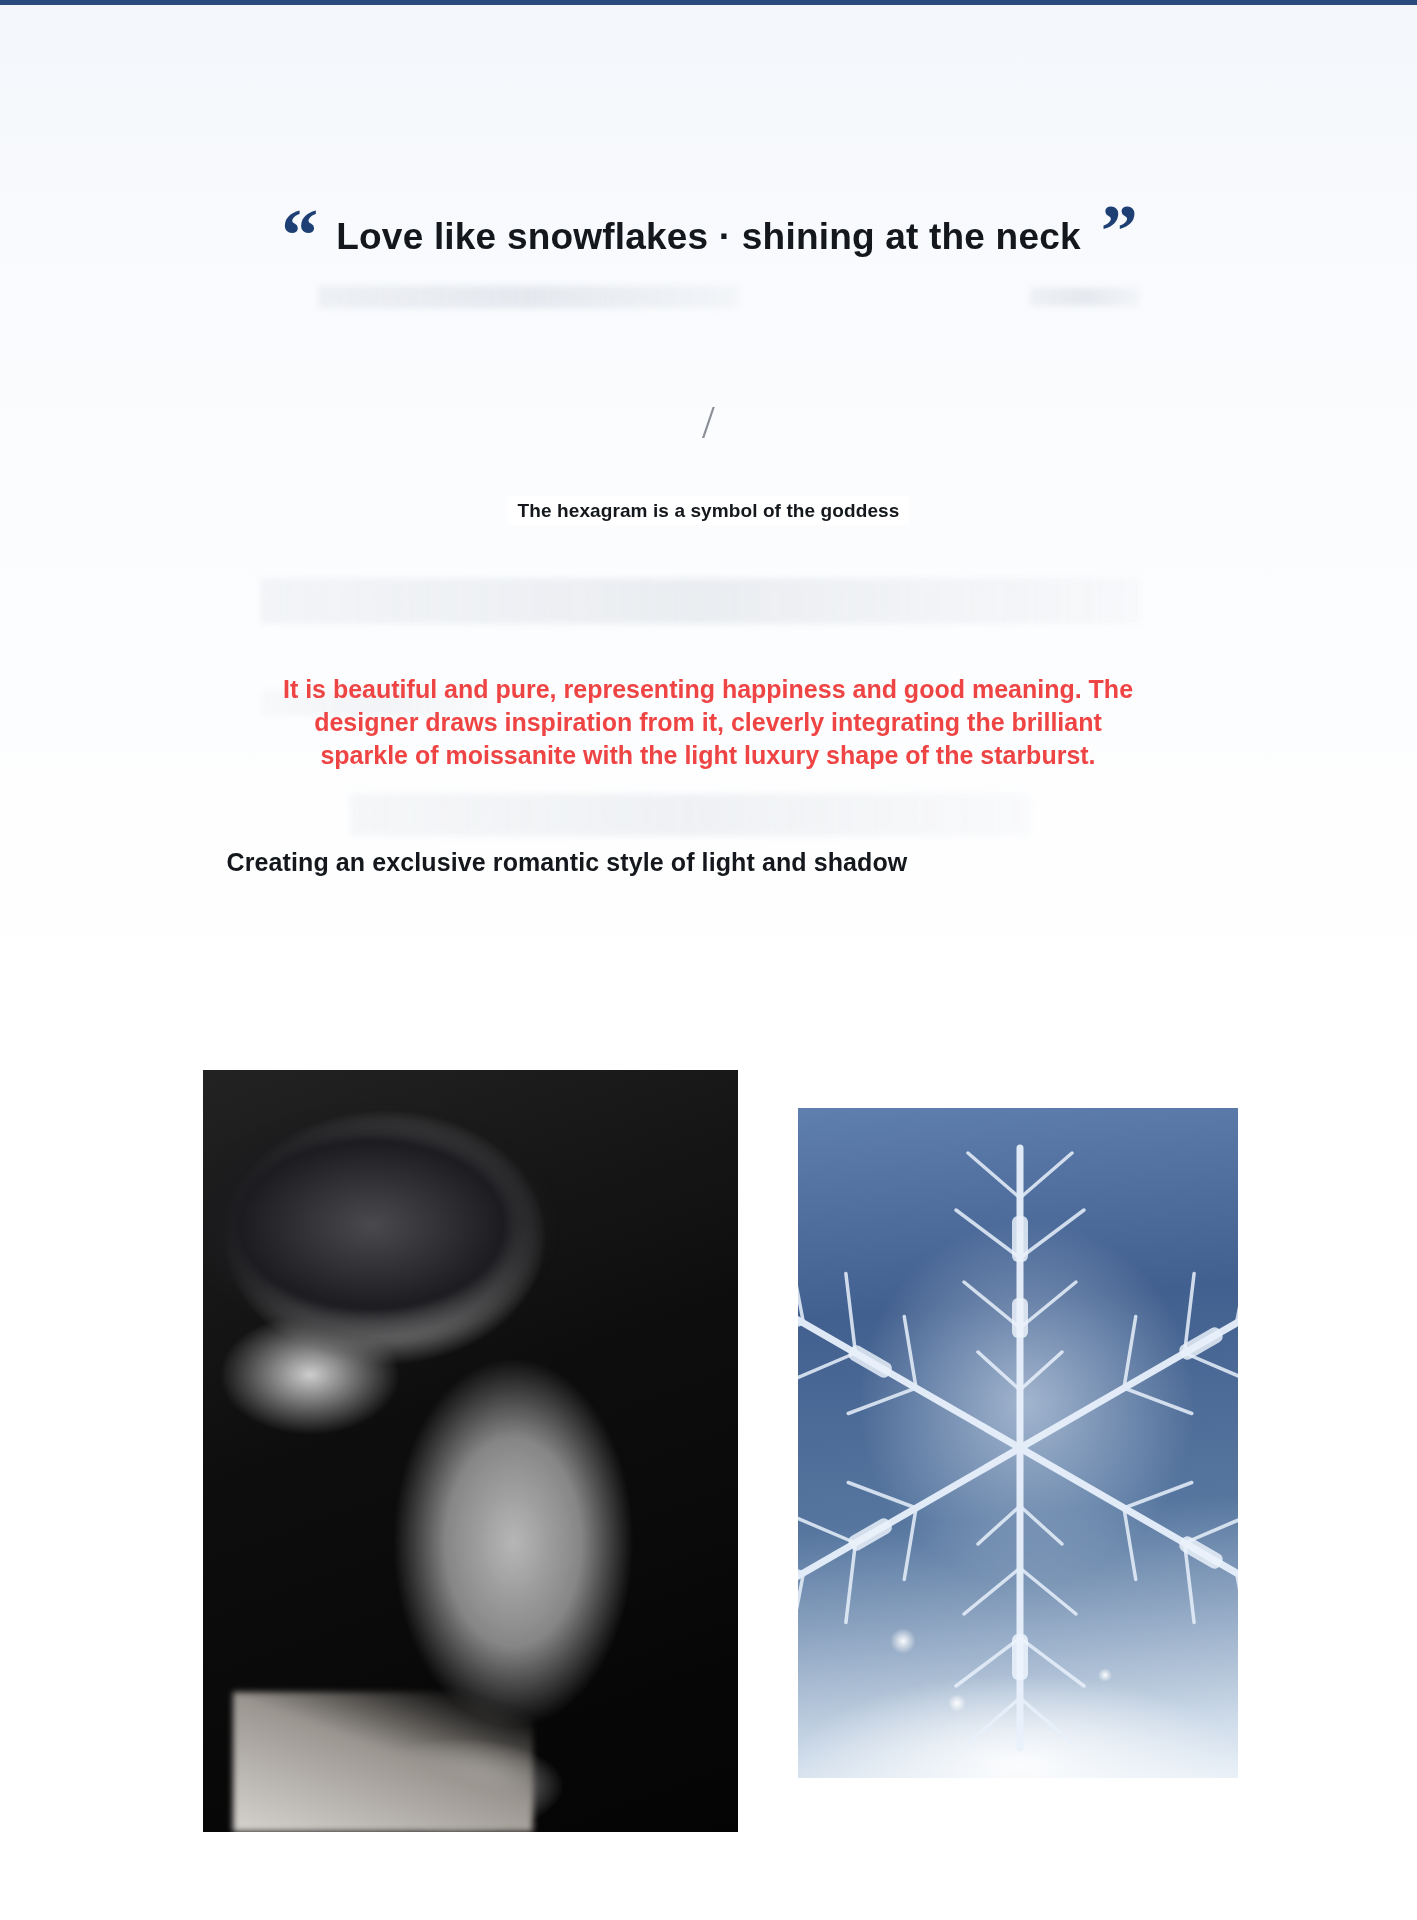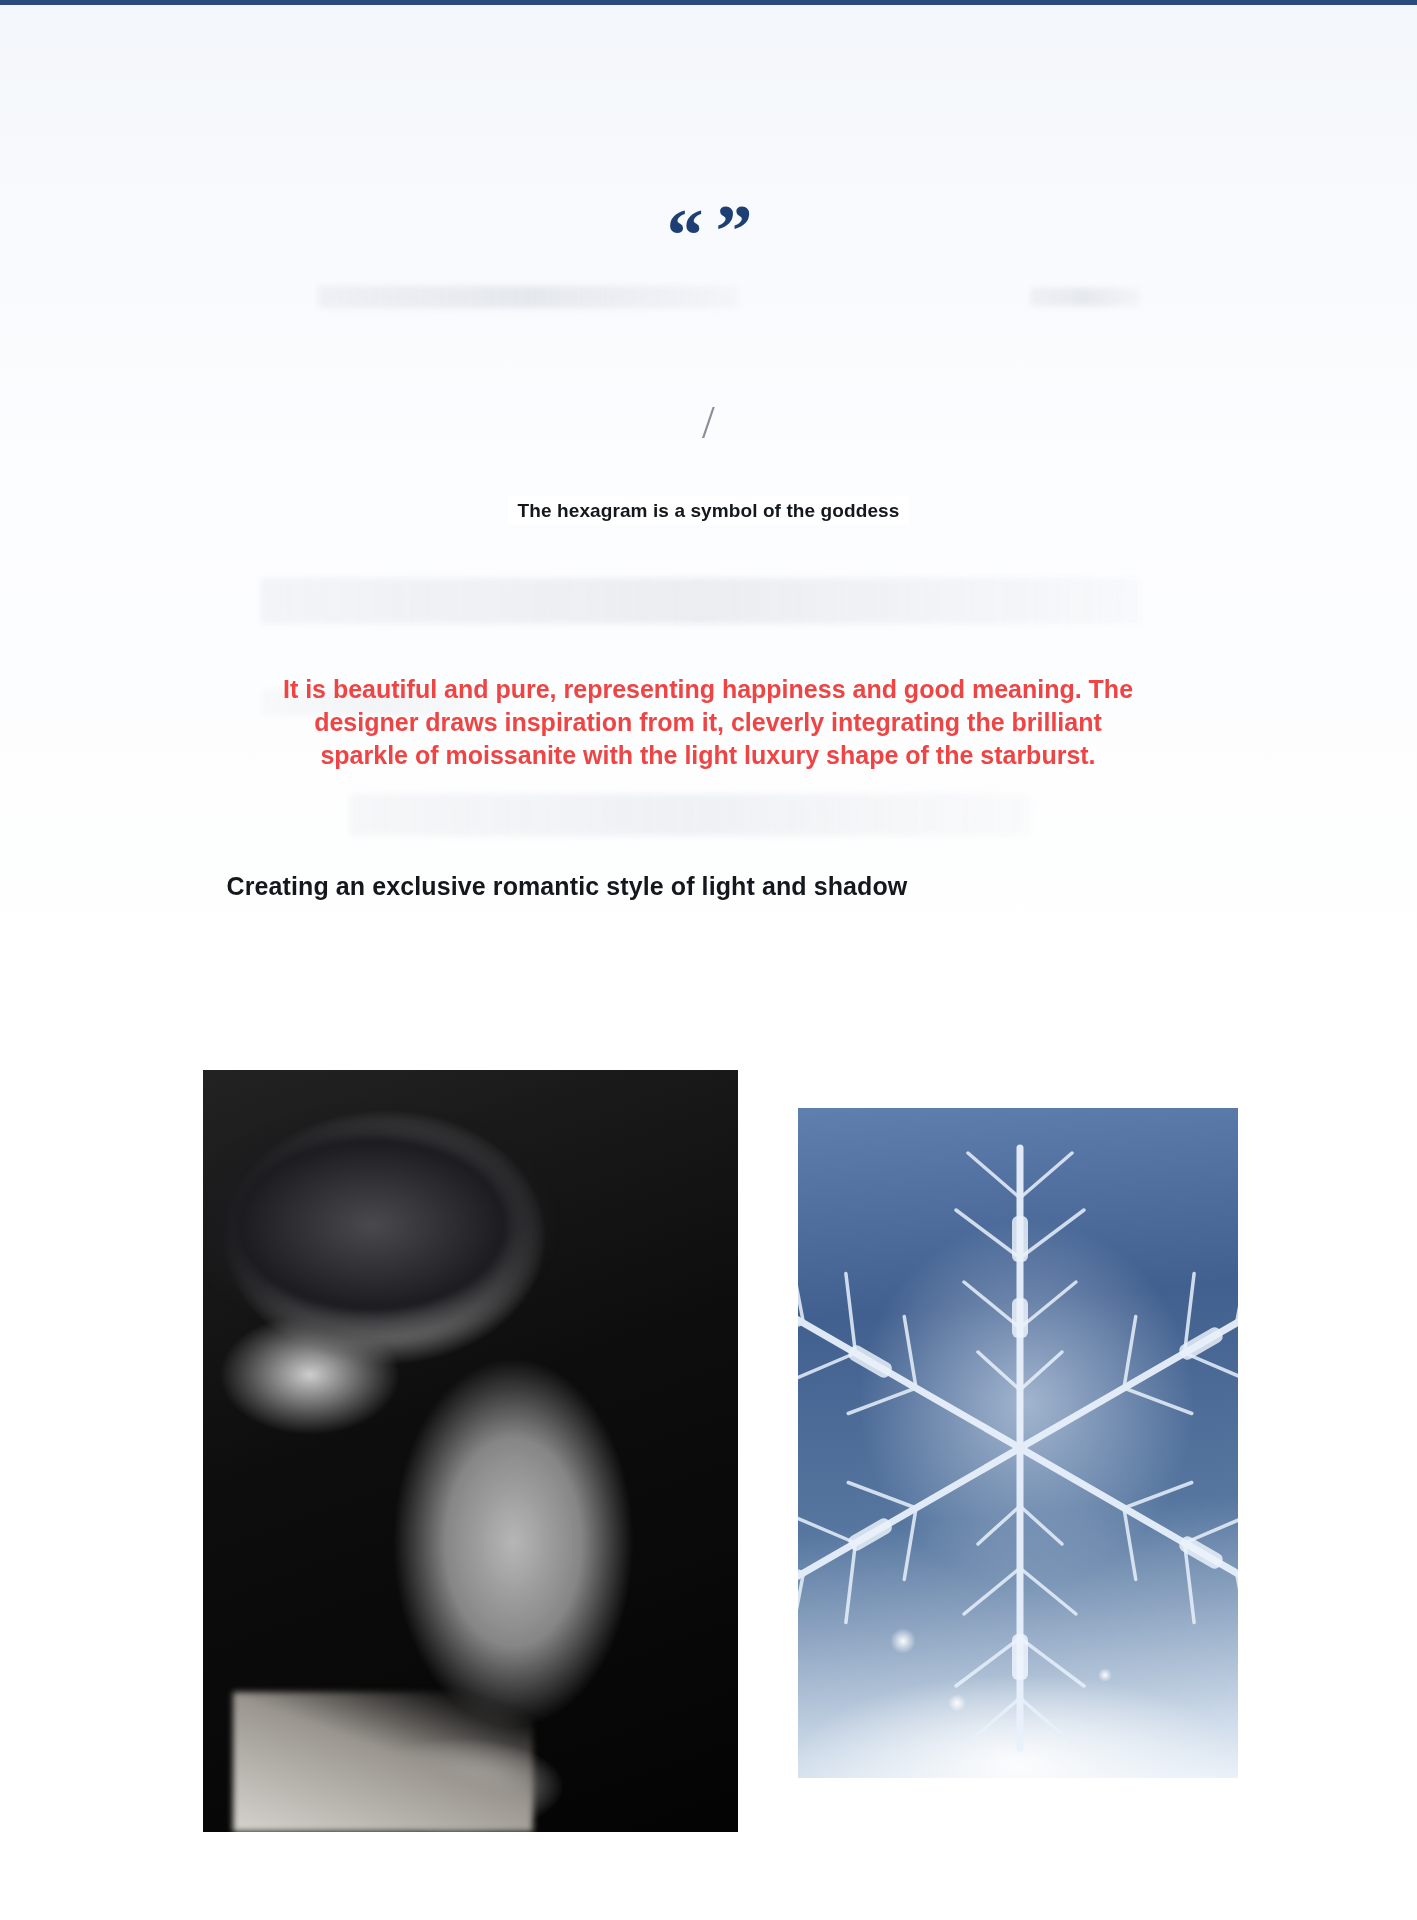--- a/index.html
+++ b/index.html
@@ -118,21 +118,21 @@
     width: 880px;
     text-align: center;
     font-size: 25px;
     font-weight: 700;
     line-height: 1.32;
     color: #ef4444;
   }
 
   .tagline {
     position: absolute;
-    top: 872px;
+    top: 848px;
     left: 0;
     width: 1134px;
     text-align: center;
     font-size: 25px;
     font-weight: 700;
     color: #14181c;
     letter-spacing: 0.1px;
   }
 
   
@@ -200,20 +200,21 @@
 
 <div class="page"></div>
 <div class="top-rule"></div>
 
 <div class="ghost ghost-1"></div>
 <div class="ghost ghost-2"></div>
 
 <div class="headline-wrap">
   <div class="headline-row">
     <span class="quote-mark quote-open">“</span>
+    <h1 class="headline">Love like snowflakes · shining at the neck</h1>
     <span class="quote-mark quote-close">”</span>
   </div>
 </div>
 
 <div class="slash">/</div>
 
 <div class="subcaption">
   <span>The hexagram is a symbol of the goddess</span>
 </div>
 

